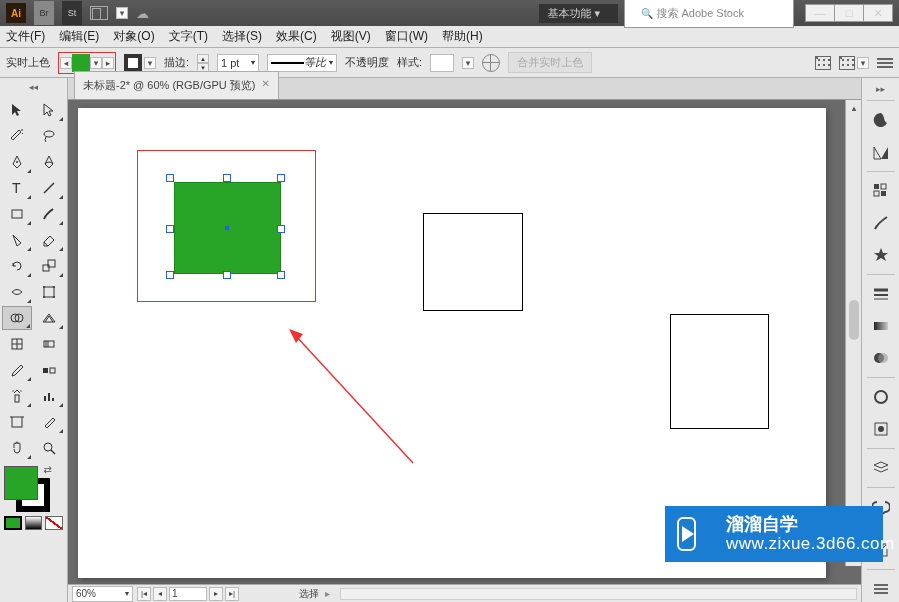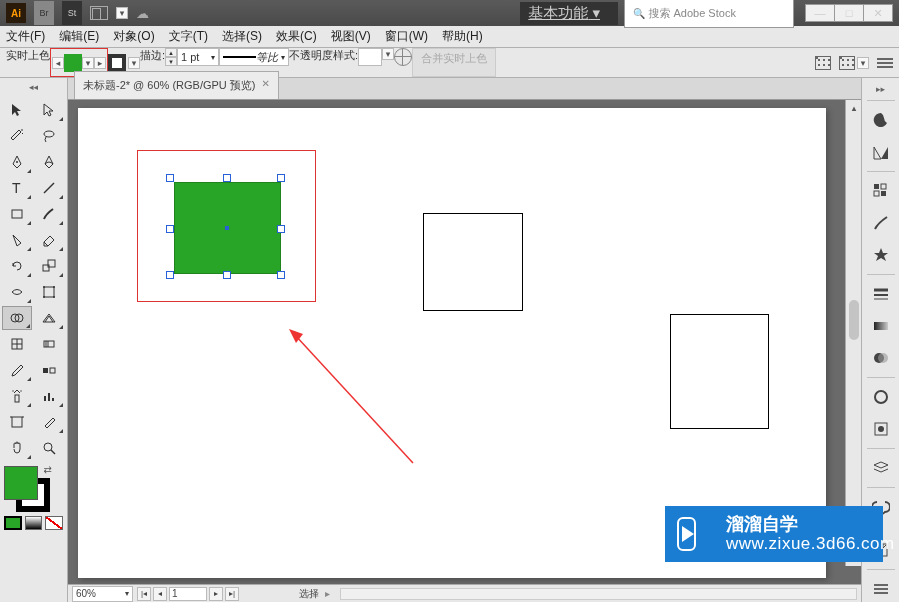--- a/index.html
+++ b/index.html
@@ -7,30 +7,30 @@
     
     .titlebar { height: 26px; background: linear-gradient(#5a5a5a, #4a4a4a); display: flex; align-items: center; padding: 0 6px; color: #ccc; }
     .titlebar-left { display: flex; gap: 8px; align-items: center; }
     .ai-logo { width: 20px; height: 20px; background: #2a1a0a; color: #ff9a00; font-weight: bold; font-size: 10px; display: flex; align-items: center; justify-content: center; }
     .br-badge, .sq-badge { width: 20px; height: 24px; background: #888; font-size: 9px; display: flex; align-items: center; justify-content: center; color: #333; }
     .sq-badge { background: #333; color: #ccc; }
     .ti-icon { width: 18px; height: 14px; border: 1px solid #aaa; position: relative; }
     .ti-icon::after { content: ""; position: absolute; left: 1px; top: 1px; width: 7px; height: 10px; border: 1px solid #aaa; }
     .cloud-icon { font-size: 13px; color: #aaa; }
     .titlebar-right { margin-left: auto; display: flex; gap: 6px; align-items: center; }
-    .workspace-dd { background: #333; color: #ccc; font-size: 15px; padding: 2px 18px 2px 8px; border: none; position: relative; text-decoration: underline; }
-    .search-box { width: 170px; height: 29px; background: #fff; border: 1px solid #999; display: flex; align-items: center; padding: 0 8px; font-size: 11px; color: #888; }
+    .workspace-dd { background: #333; color: #ccc; font-size: 11px; padding: 2px 18px 2px 8px; border: none; position: relative; }
+    .search-box { width: 170px; height: 29px; background: #fff; border: 1px solid #999; display: flex; align-items: center; padding: 0 16px; font-size: 11px; color: #888; }
     .search-box::before { content: "🔍"; font-size: 10px; margin-right: 3px; }
     .window-controls { display: flex; margin-left: 6px; }
     .win-btn { width: 30px; height: 18px; background: #f0f0f0; border: 1px solid #999; display: flex; align-items: center; justify-content: center; font-size: 11px; margin-left: -1px; }
     
     .menubar { height: 22px; background: #e8e8e8; border-bottom: 1px solid #b0b0b0; display: flex; align-items: center; padding: 0 6px; font-size: 12px; color: #222; gap: 14px; }
     .menubar span { cursor: default; }
     
-    .optionsbar { height: 30px; background: #e8e8e8; border-bottom: 1px solid #b0b0b0; display: flex; padding: 0 6px; font-size: 11px; color: #333; }
+    .optionsbar { height: 30px; background: #e8e8e8; border-bottom: 1px solid #b0b0b0; display: flex; align-items: center; padding: 0 6px; font-size: 11px; color: #333; gap: 8px; }
     .opt-swatch { width: 18px; height: 18px; }
     .opt-swatch.green { background: #28a526; }
     .opt-swatch.stroke { background: #fff; border: 4px solid #333; width: 18px; height: 18px; }
     .opt-dd { width: 12px; height: 12px; display: flex; align-items: center; justify-content: center; color: #555; font-size: 9px; border: 1px solid #bbb; background: #f8f8f8; }
     .opt-num { width: 42px; height: 18px; border: 1px solid #bbb; background: #fff; display: flex; align-items: center; padding: 0 3px; font-size: 11px; justify-content: space-between; }
     .opt-stepper { display: flex; flex-direction: column; }
     .opt-stepper span { width: 12px; height: 9px; border: 1px solid #bbb; background: #f0f0f0; font-size: 7px; line-height: 7px; text-align: center; }
     .opt-stroke-style { width: 70px; height: 18px; border: 1px solid #bbb; background: #fff; display: flex; align-items: center; padding: 0 3px; }
     .opt-stroke-style .line { flex: 1; height: 2px; background: #000; }
     .opt-style-swatch { width: 24px; height: 18px; border: 1px solid #bbb; background: #fff; }

